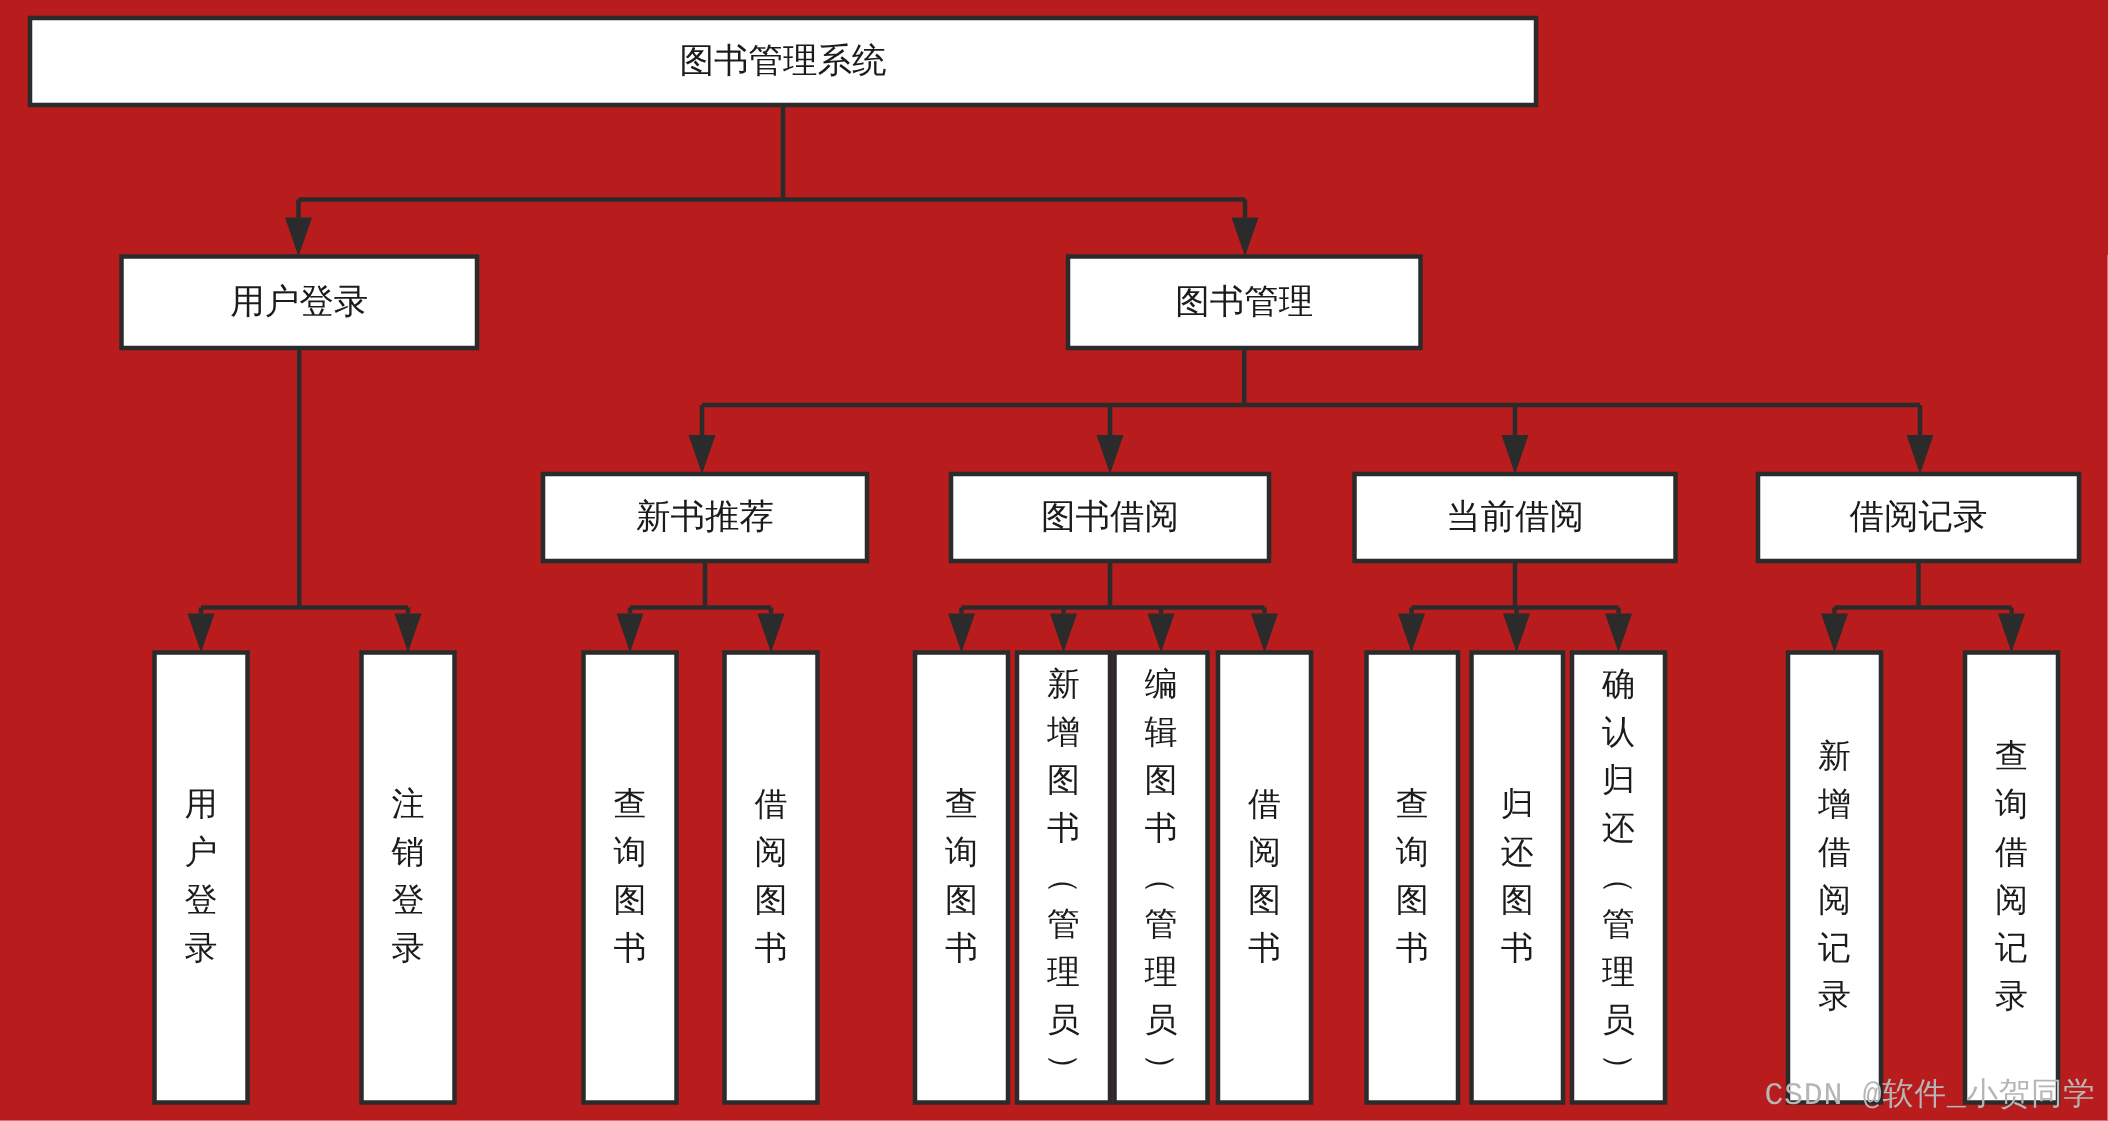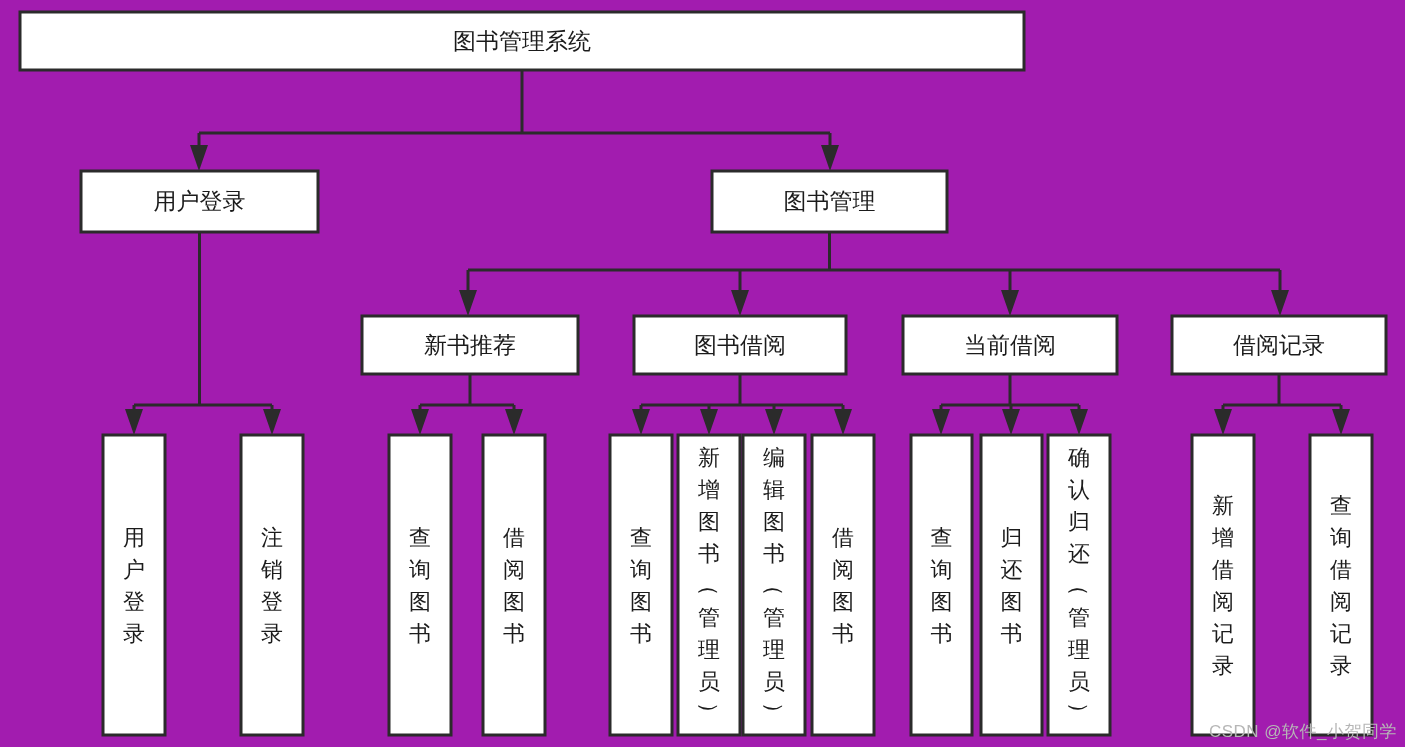--- a/index.html
+++ b/index.html
@@ -10,21 +10,21 @@
   body {
     width: 1405px;
     height: 747px;
     overflow: hidden;
     font-family: "DejaVu Sans", "Liberation Sans", sans-serif;
   }
   #diagram-root {
     position: relative;
     width: 1405px;
     height: 747px;
-    background: #a21caf;
+    background: #b91c1c;
   }
   svg#flow-svg {
     position: absolute;
     left: 0;
     top: 0;
     width: 1405px;
     height: 747px;
     display: block;
   }
   .node-box {
@@ -55,22 +55,22 @@
     fill: #1b1b1b;
     font-family: "DejaVu Sans", "Liberation Sans", sans-serif;
     font-size: 22px;
     text-anchor: middle;
     dominant-baseline: central;
   }
   .watermark {
     position: absolute;
     right: 8px;
     bottom: 4px;
-    font-family: Liberation Sans, sans-serif;
-    font-size: 17px;
+    font-family: Liberation Mono, monospace;
+    font-size: 21px;
     color: #b6b6b6;
     letter-spacing: 0.5px;
     white-space: nowrap;
     pointer-events: none;
   }
 </style>
 </head>
 <body>
 
 <div id="diagram-root">

